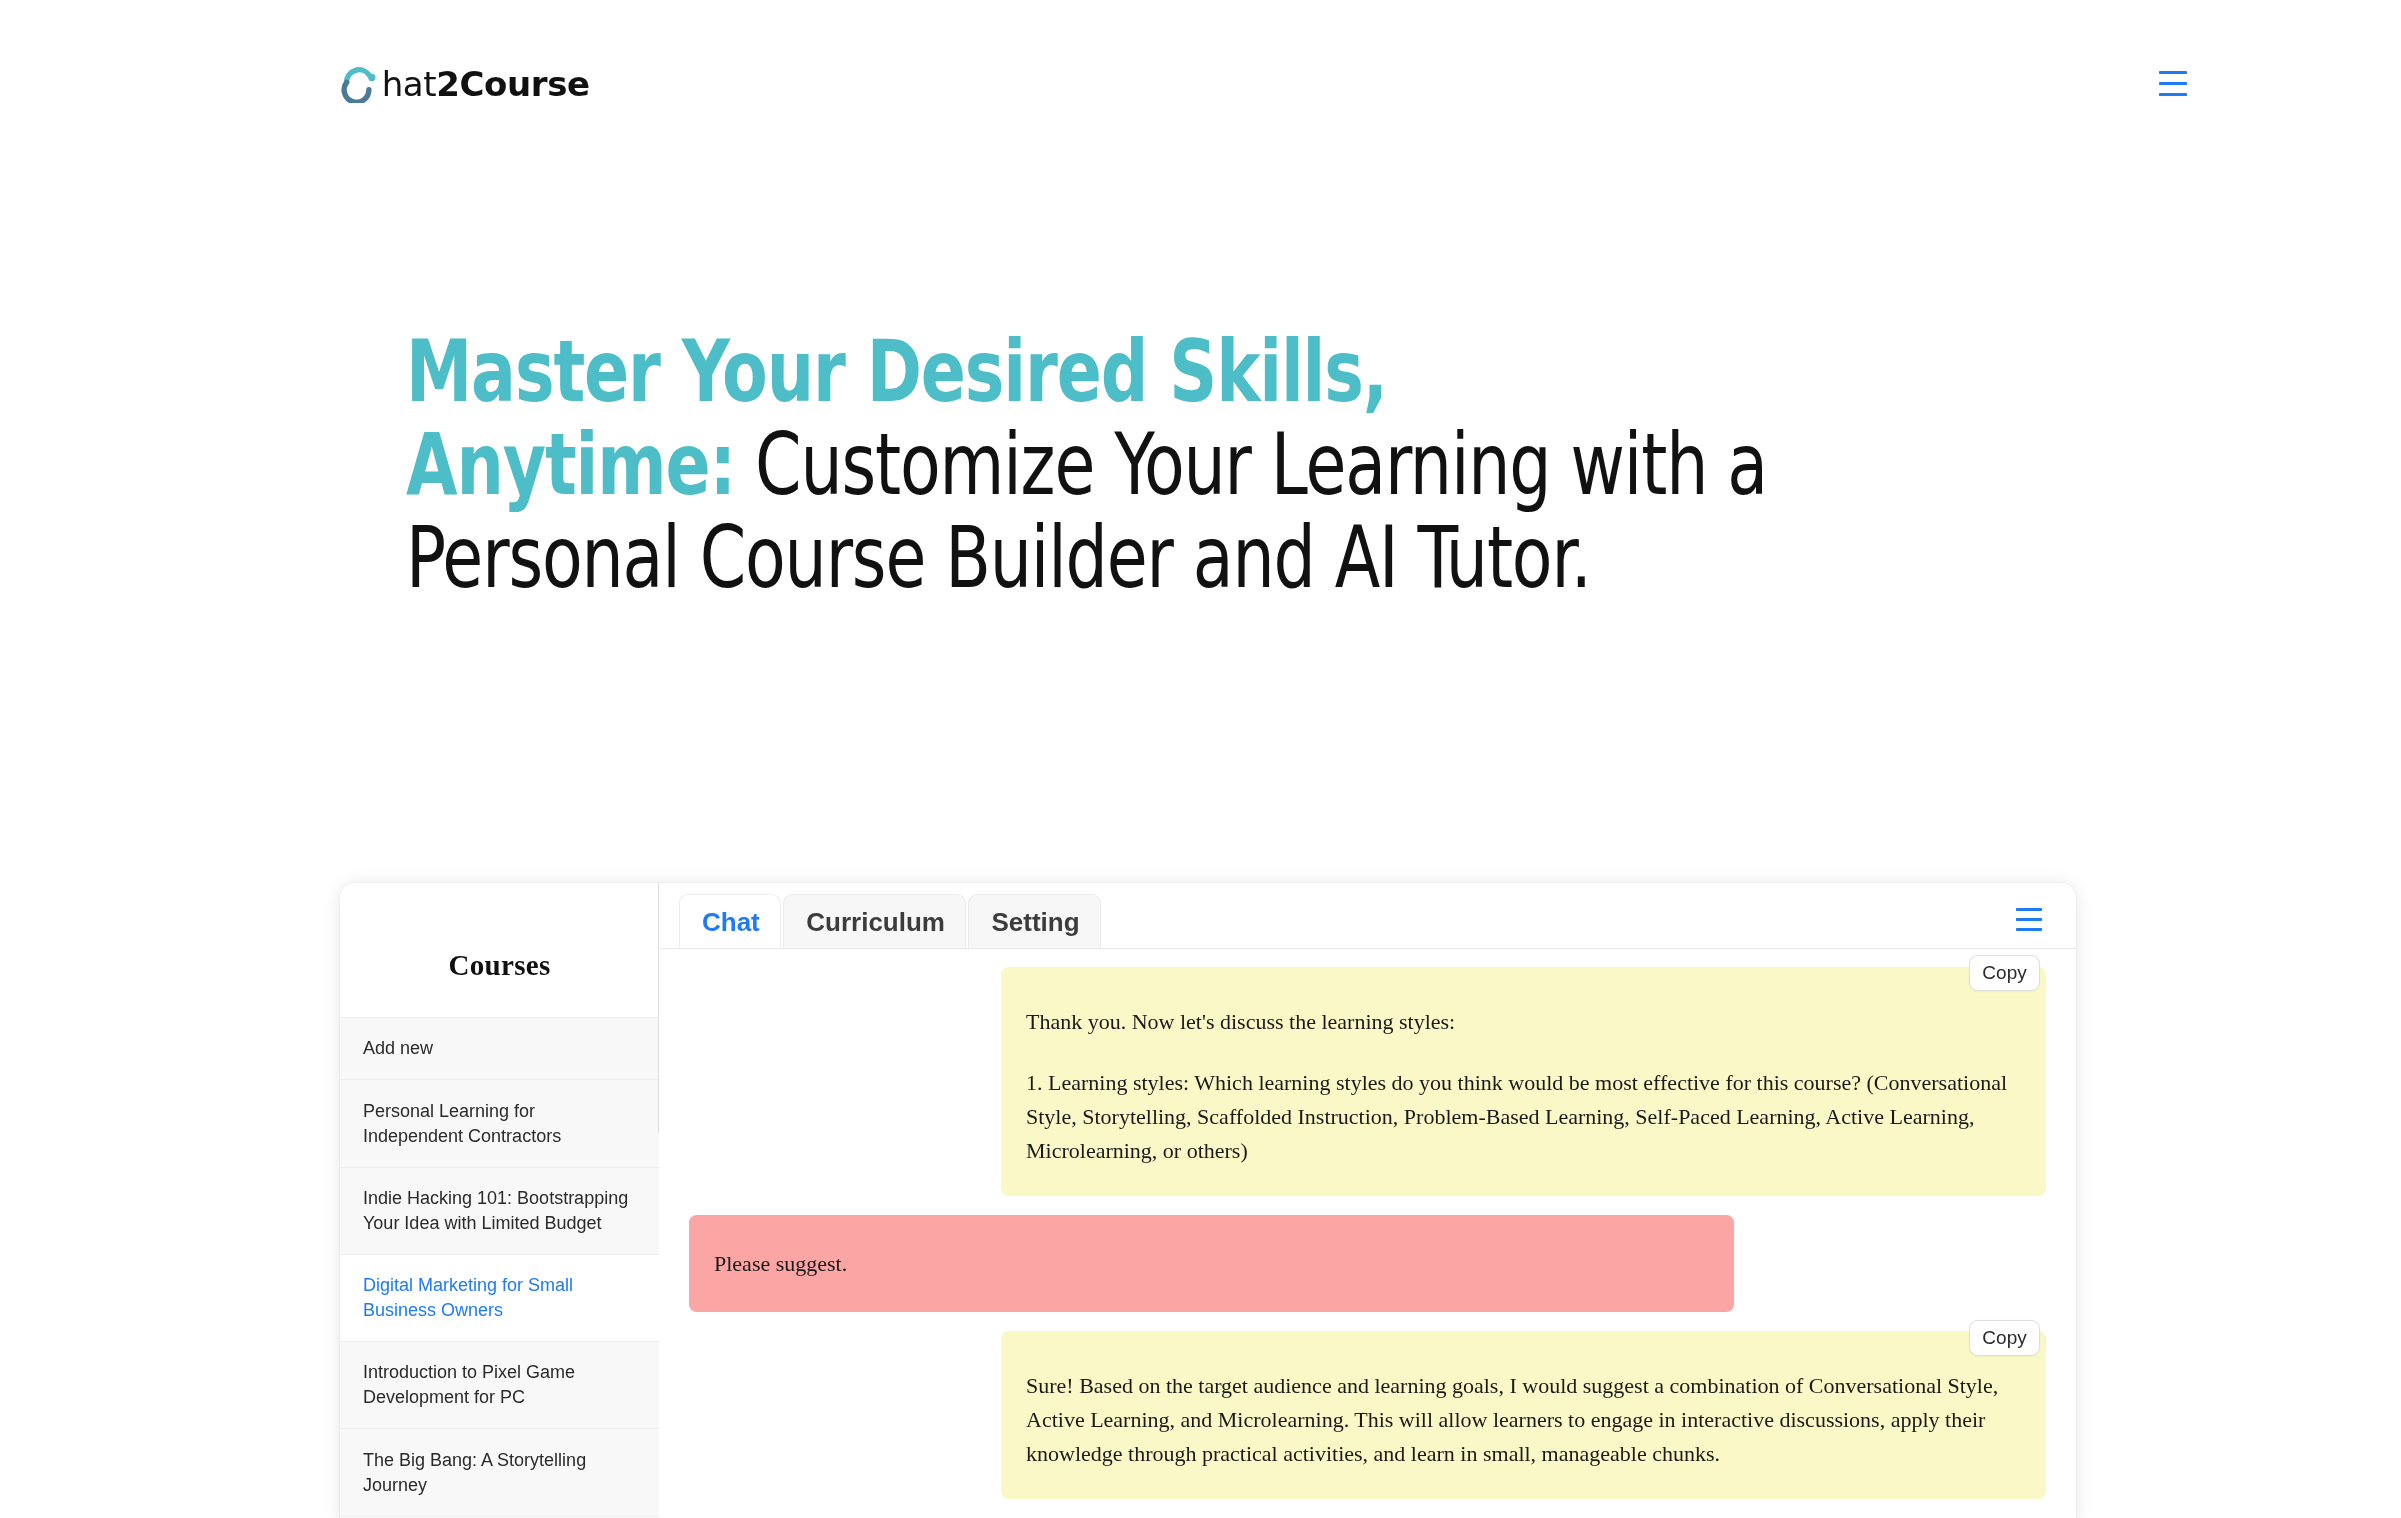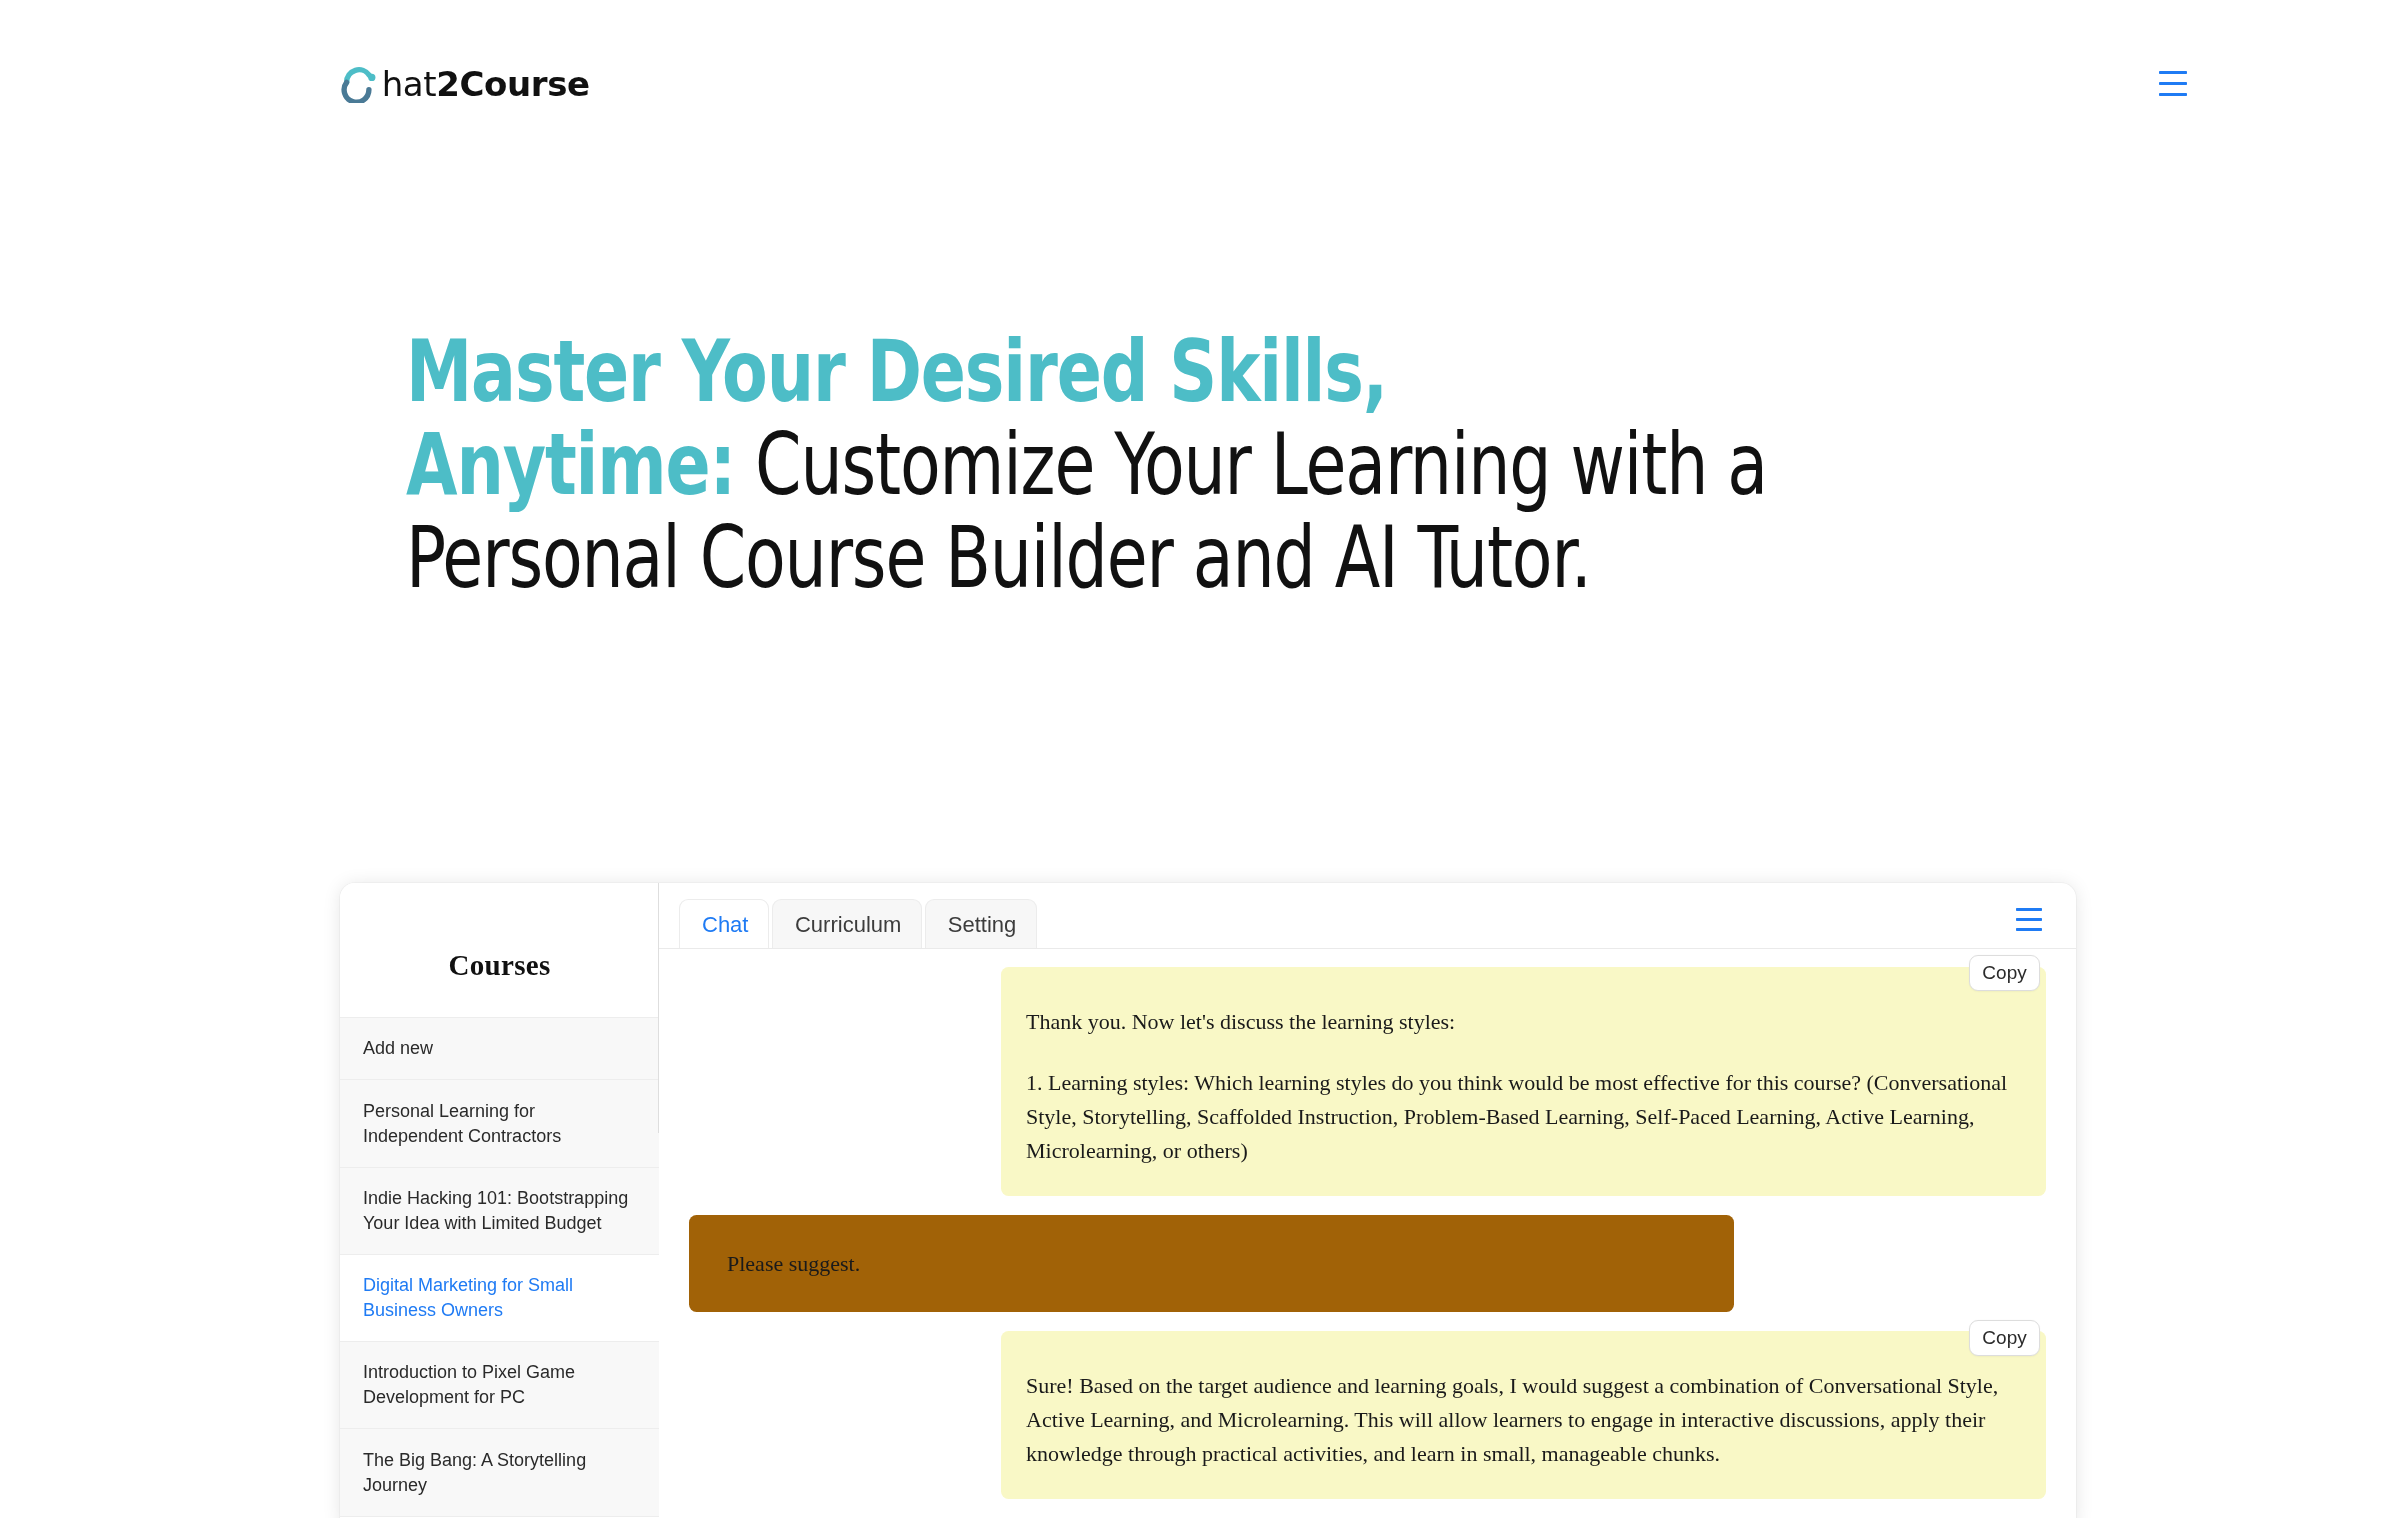--- a/index.html
+++ b/index.html
@@ -174,29 +174,30 @@
     border-bottom: 0.8px solid #eaeaea;
   }
 
   .tabs {
     display: flex;
     align-items: flex-end;
     gap: 2.5px;
   }
 
   .tab {
-    font-size: 22px;
+    font-size: 26px;
     color: #3c3c3c;
     background: #f7f7f7;
     border: 0.8px solid #ececec;
     border-bottom: none;
     border-radius: 9.2px 9.2px 0 0;
     padding: 11px 20px 10px 22px;
     cursor: pointer;
     line-height: 1.25;
+    font-weight: bold;
   }
   .tab.active {
     background: #ffffff;
     color: #1f7bf4;
     border-color: #ececec;
   }
 
   .pane-toggle {
     width: 35px;
     height: 35px;
@@ -236,24 +237,24 @@
   }
 
   .msg.assistant {
     background: #f9f8c6;
     align-self: flex-end;
     width: 1045px;
     padding-top: 38px;
   }
 
   .msg.user {
-    background: #a16207;
+    background: #fca5a5;
     align-self: flex-start;
     width: 1045px;
-    padding: 32px 33px 32px 38px;
+    padding: 32px 33px 32px 25px;
   }
 
   .msg p + p { margin-top: 28px; }
 
   .copy-btn {
     position: absolute;
     top: -11.7px;
     right: 5.8px;
     background: #ffffff;
     border: 0.8px solid #dddddd;

